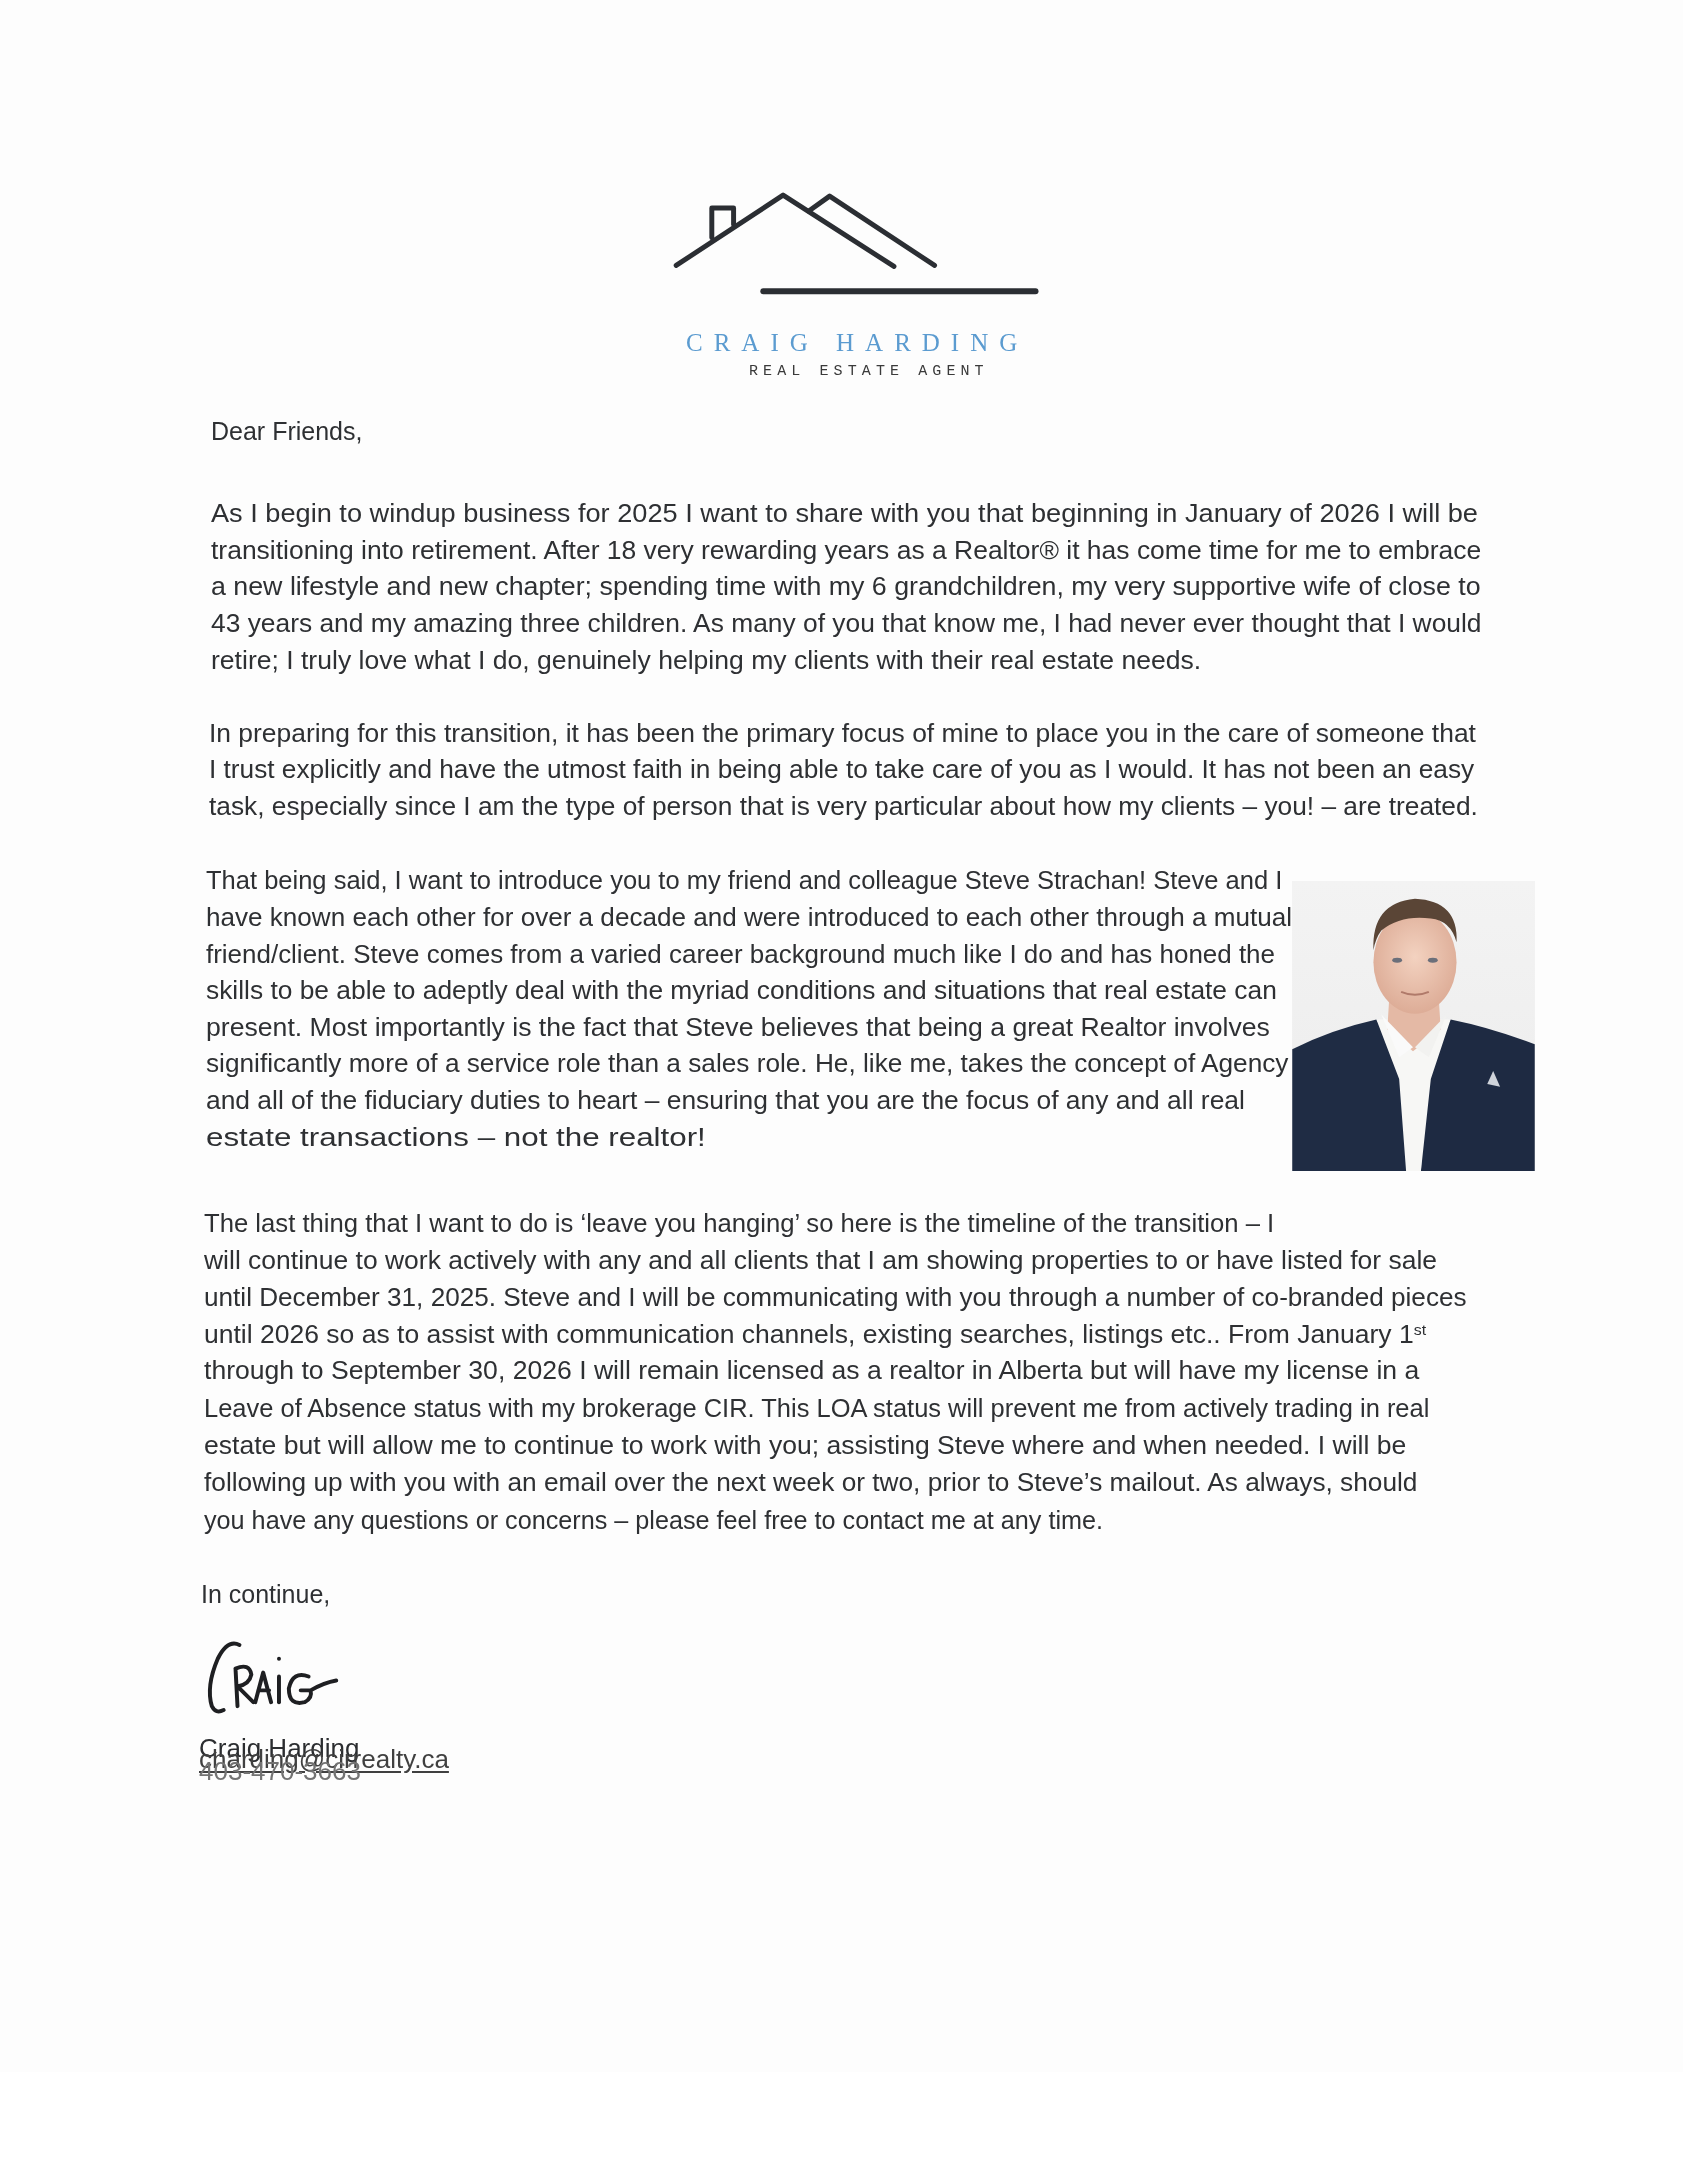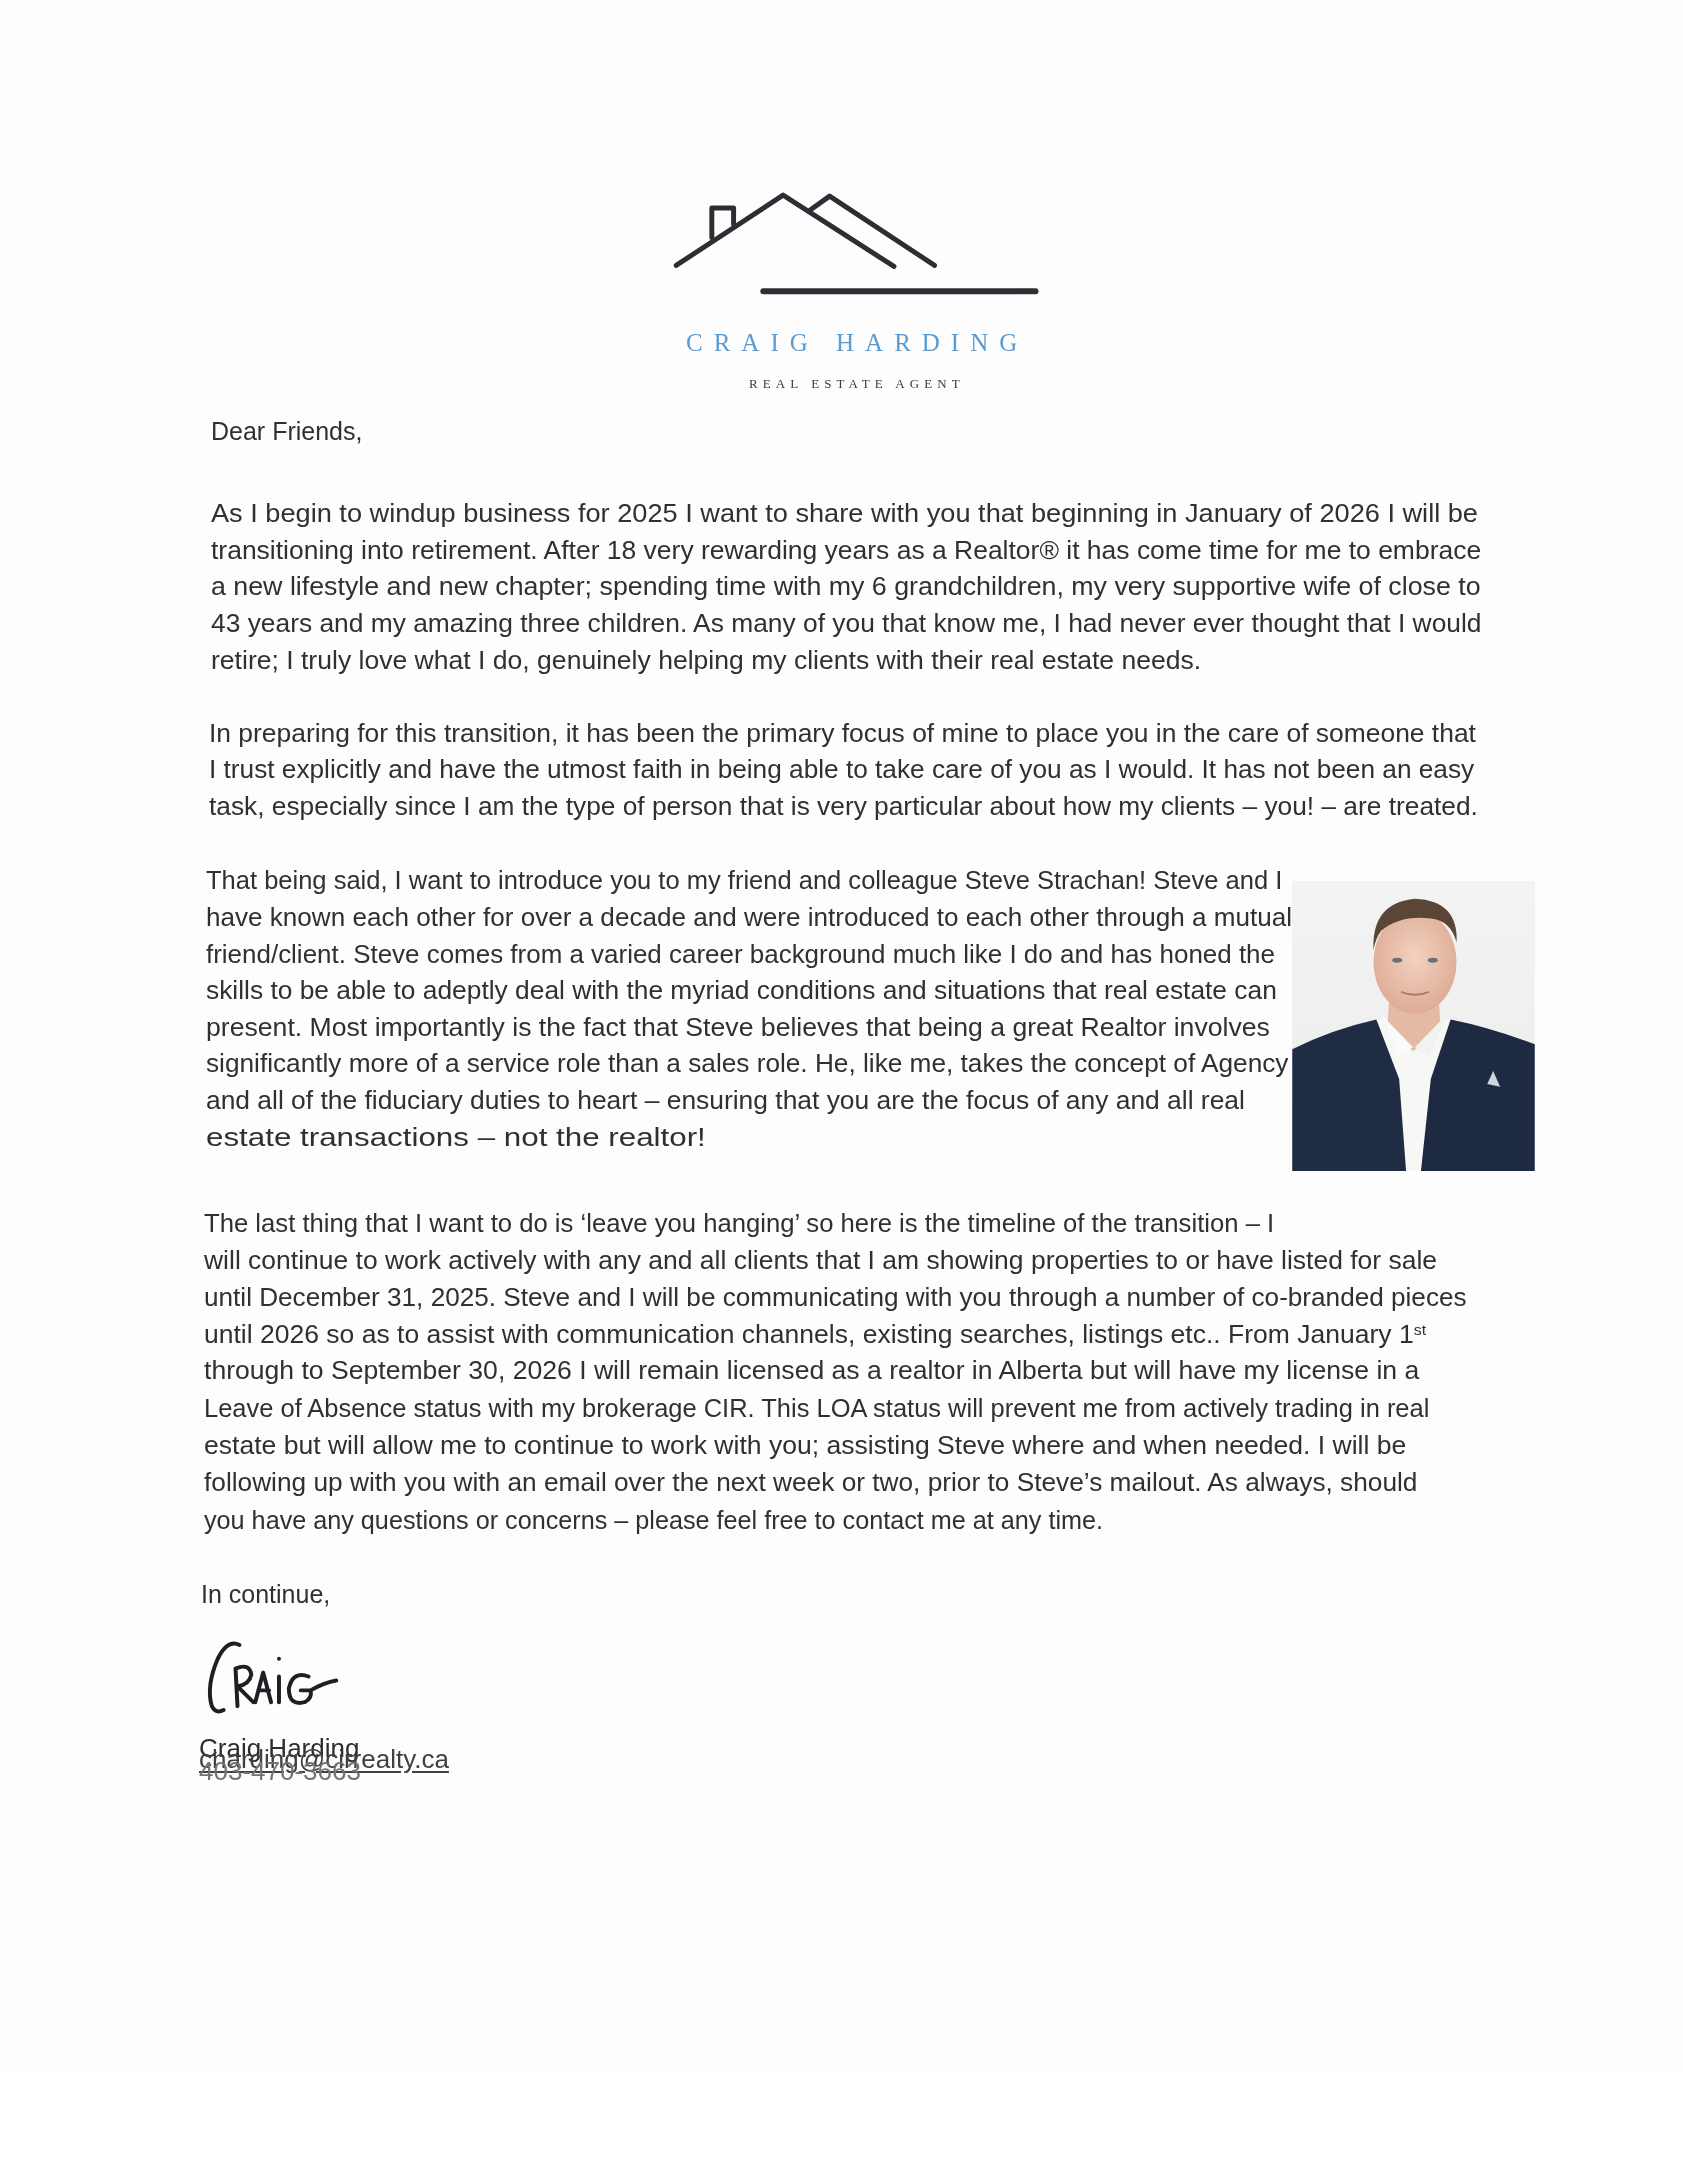--- a/index.html
+++ b/index.html
@@ -1,20 +1,20 @@
 <!DOCTYPE html>
 <html><head>
 <meta charset="utf-8">
 <style>
   html, body { margin: 0; padding: 0; background: #ffffff; }
   body { width: 1683px; height: 2178px; position: relative; overflow: hidden; font-family: "Liberation Sans", "DejaVu Sans", sans-serif; color: #2b2d30; }
   .page { position: absolute; left: 0; top: 0; width: 1683px; height: 2072px; background: #fdfdfd; }
   .logo-svg { position: absolute; left: 0; top: 0; }
   .brand-name { position: absolute; left: 686px; top: 330px; width: 343px; height: 26px; font-family: "Liberation Serif", "DejaVu Serif", serif; font-size: 25px; color: #5b9bd0; letter-spacing: 11px; white-space: nowrap; line-height: 26px; }
-  .brand-sub { position: absolute; left: 749px; top: 376px; width: 216px; height: 16px; font-family: Liberation Serif, serif; font-size: 13px; color: #3a3a3a; letter-spacing: 5.1px; white-space: nowrap; line-height: 16px; }
+  .brand-sub { position: absolute; left: 749px; top: 364px; width: 216px; height: 16px; font-family: Liberation Mono, monospace; font-size: 15px; color: #3a3a3a; letter-spacing: 5.1px; white-space: nowrap; line-height: 16px; }
   .line { position: absolute; white-space: nowrap; font-size: 25px; line-height: 30px; color: #2e3033; transform-origin: 0 50%; }
   .salutation { position: absolute; white-space: nowrap; font-size: 25px; line-height: 30px; color: #2e3033; text-align: center; }
   .photo { position: absolute; left: 1292px; top: 881px; width: 243px; height: 290px; overflow: hidden; background: #f4f4f4; }
   .sig-svg { position: absolute; left: 198px; top: 1629px; }
   .sig-name, .sig-phone, .sig-email { position: absolute; left: 199px; font-size: 26px; line-height: 30px; white-space: nowrap; }
   .sig-name { top: 1733px; color: #2b2d30; }
   .sig-email { top: 1744px; color: #404040; text-decoration: underline; text-underline-offset: 3px; cursor: pointer; }
   .sig-phone { top: 1756px; color: #737373; }
   sup { font-size: 0.6em; vertical-align: top; position: relative; top: -4px; }
 </style>

